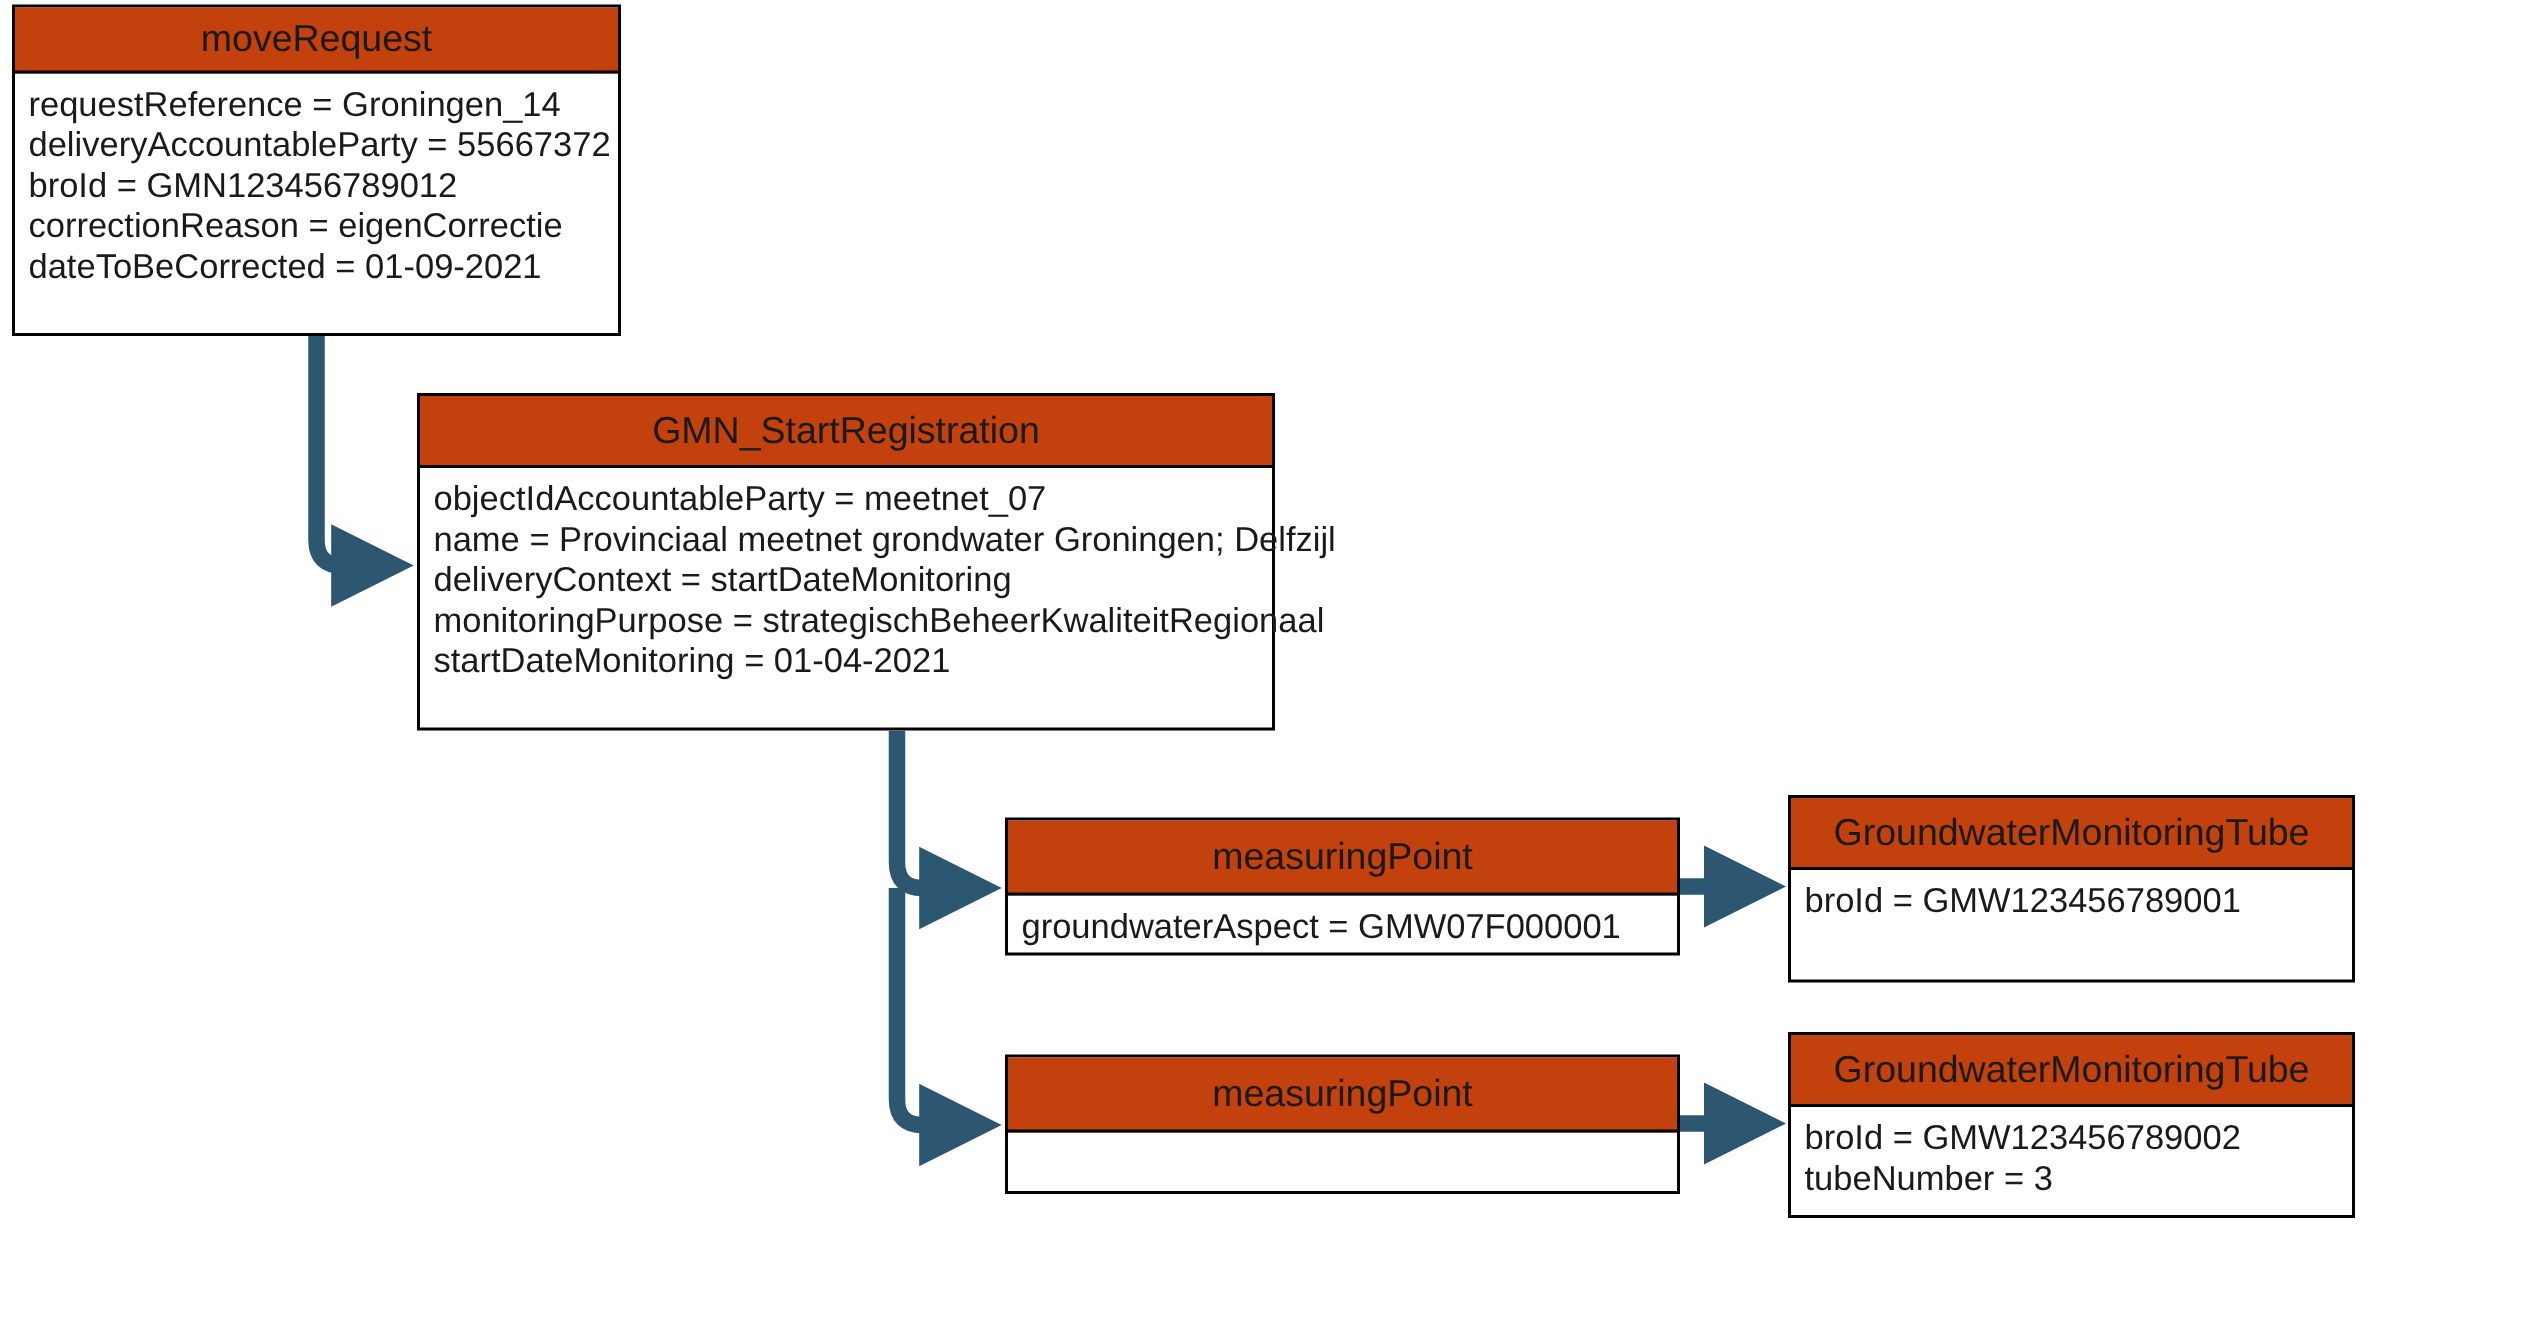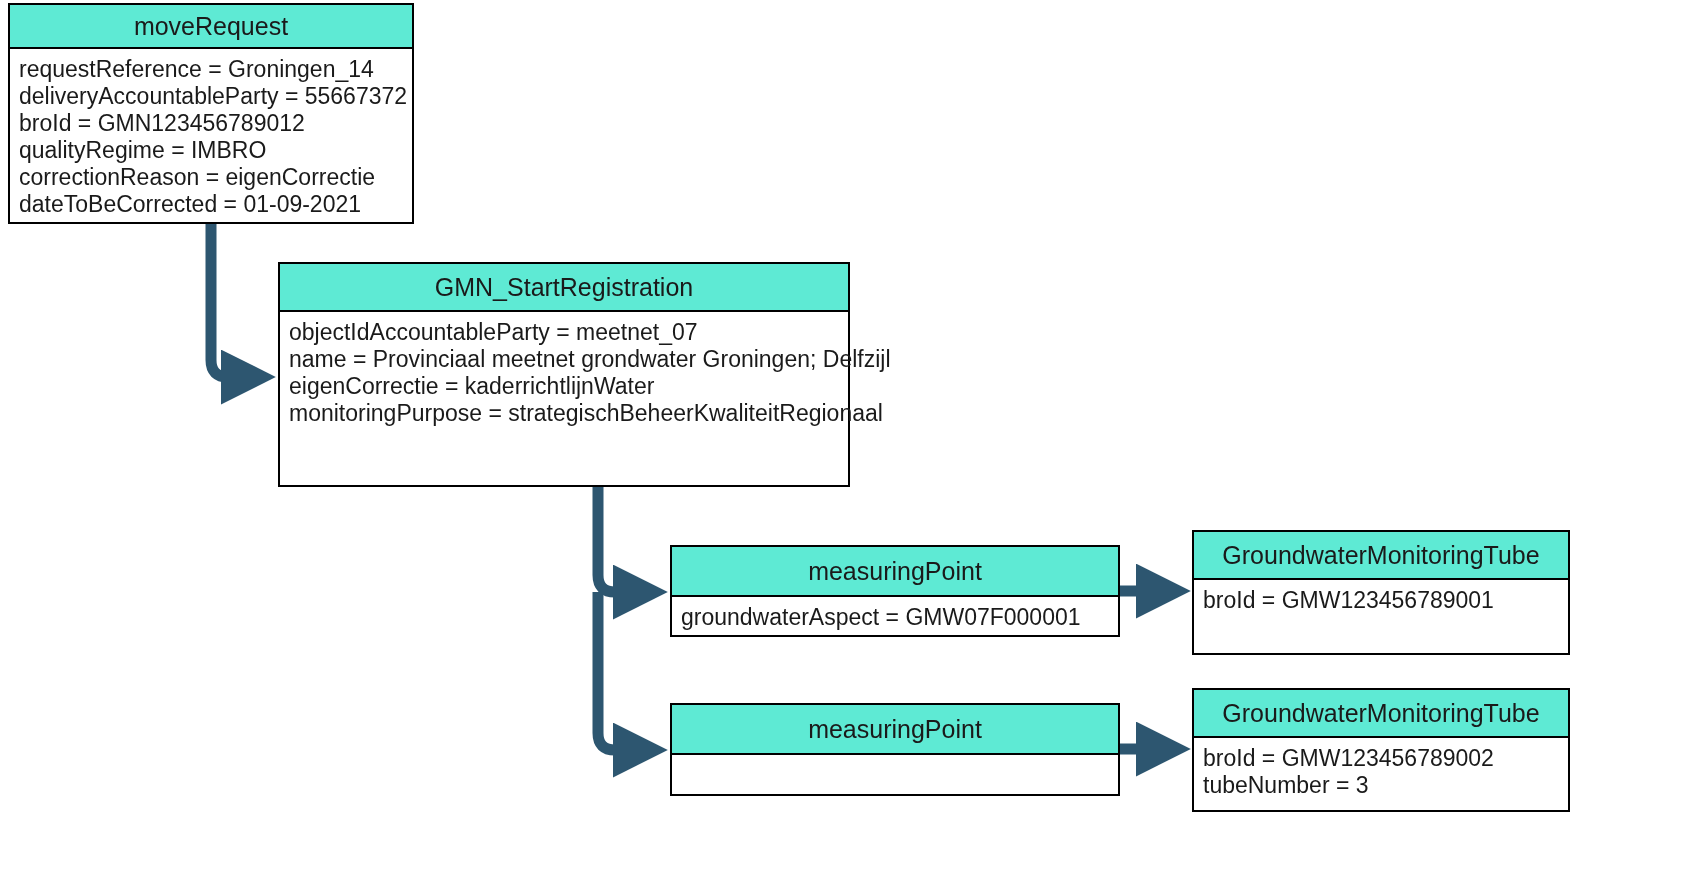--- a/index.html
+++ b/index.html
@@ -27,21 +27,21 @@
     pointer-events: none;
   }
   .uml-box {
     position: absolute;
     box-sizing: border-box;
     border: 2px solid #000000;
     background: #ffffff;
   }
   .uml-title {
     box-sizing: border-box;
-    background: #5eead4;
+    background: #c2410c;
     border-bottom: 2px solid #000000;
     text-align: center;
     font-size: 25px;
     line-height: 1.0;
     color: #1a1a1a;
     white-space: nowrap;
     overflow: hidden;
     display: flex;
     align-items: center;
     justify-content: center;
@@ -92,33 +92,33 @@
 
     <path d="M 1120,749 L 1160,749" fill="none" stroke="#2d5670" stroke-width="11" marker-end="url(#arrowhead)"></path>
   </svg>
 
   <div class="uml-box" id="box-moveRequest">
     <div class="uml-title">moveRequest</div>
     <div class="uml-attrs">
       <div class="uml-attr">requestReference = Groningen_14</div>
       <div class="uml-attr">deliveryAccountableParty = 55667372</div>
       <div class="uml-attr">broId = GMN123456789012</div>
-      <div class="uml-attr">qualityRegime = IMBRO</div>
       <div class="uml-attr">correctionReason = eigenCorrectie</div>
       <div class="uml-attr">dateToBeCorrected = 01-09-2021</div>
     </div>
   </div>
 
   <div class="uml-box" id="box-gmn">
     <div class="uml-title">GMN_StartRegistration</div>
     <div class="uml-attrs">
       <div class="uml-attr">objectIdAccountableParty = meetnet_07</div>
       <div class="uml-attr">name = Provinciaal meetnet grondwater Groningen; Delfzijl</div>
-      <div class="uml-attr">eigenCorrectie = kaderrichtlijnWater</div>
+      <div class="uml-attr">deliveryContext = startDateMonitoring</div>
       <div class="uml-attr">monitoringPurpose = strategischBeheerKwaliteitRegionaal</div>
+      <div class="uml-attr">startDateMonitoring = 01-04-2021</div>
     </div>
   </div>
 
   <div class="uml-box" id="box-mp1">
     <div class="uml-title">measuringPoint</div>
     <div class="uml-attrs">
       <div class="uml-attr">groundwaterAspect = GMW07F000001</div>
     </div>
   </div>
 

